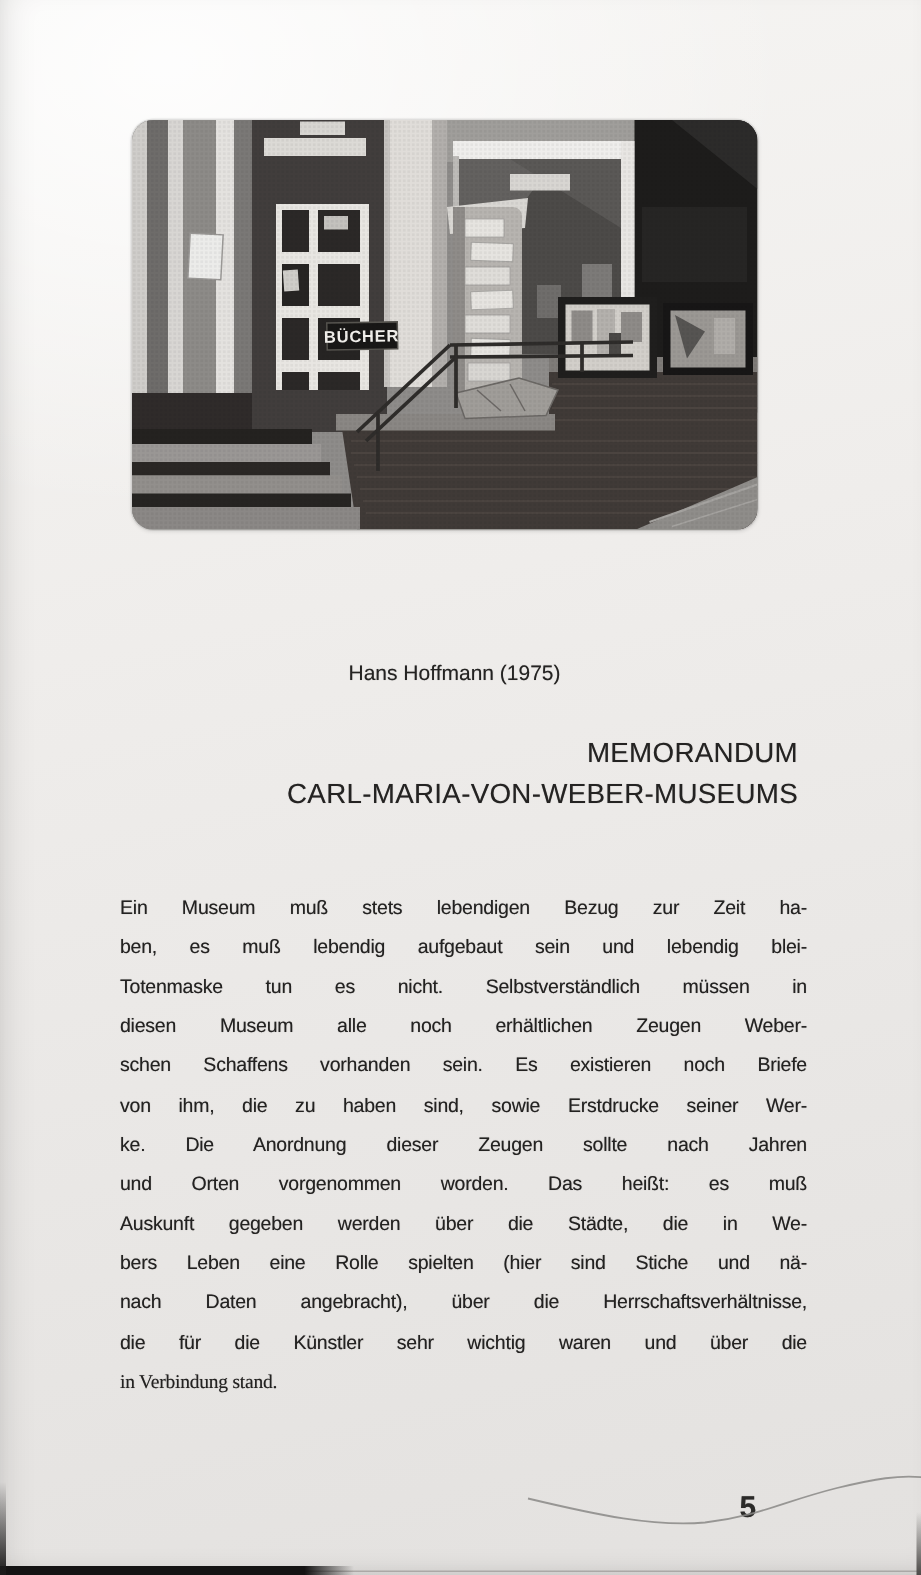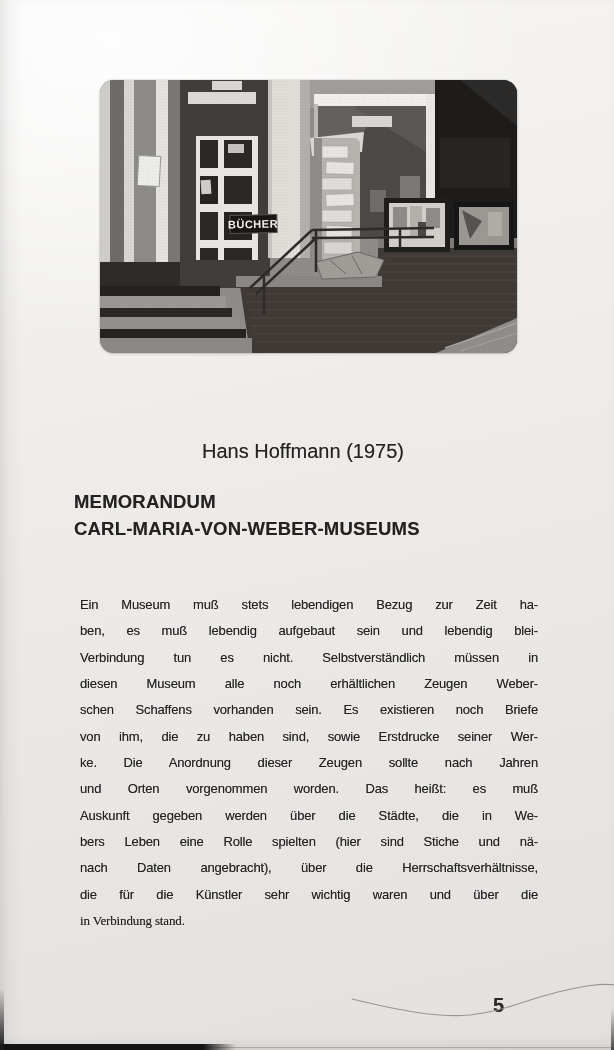--- a/index.html
+++ b/index.html
@@ -10,41 +10,41 @@
   }
   .page{
     position:relative;width:614px;height:1050px;
     background:
       radial-gradient(ellipse 700px 500px at 18% 4%, rgba(255,255,255,.85), rgba(255,255,255,0) 60%),
       linear-gradient(168deg,#f6f5f3 0%, #efedeb 38%, #e9e7e5 68%, #e3e1df 100%);
     box-shadow: inset 16px 0 26px -18px rgba(0,0,0,.16), inset 0 -12px 20px -14px rgba(0,0,0,.18);
   }
   
   .photo{
-    position:absolute;left:100px;top:80px;width:417px;height:273px;
+    position:absolute;left:88px;top:80px;width:417px;height:273px;
     border-radius:14px;overflow:hidden;
     box-shadow:0 0 0 1px rgba(0,0,0,.07), 0 1px 3px rgba(0,0,0,.15);
     background:#8e8c8a;
   }
   .photo svg{display:block;width:100%;height:100%;}
   .halftone{
     position:absolute;inset:0;pointer-events:none;border-radius:14px;
     background-image:radial-gradient(rgba(0,0,0,.22) 1px, transparent 1px);
     background-size:3px 3px;opacity:.18;mix-blend-mode:multiply;
   }
   
   .byline{
     position:absolute;left:74px;top:440px;width:458px;
-    text-align:center;font-size:20px;color:#242322;
+    text-align:center;font-size:14px;color:#242322;
     text-shadow:0 0 .5px rgba(35,34,33,.45);
   }
   .title{
     position:absolute;left:74px;top:488px;width:458px;
-    text-align:left;font-size:18.5px;line-height:27px;color:#242322;
-    letter-spacing:.2px;text-shadow:0 0 .5px rgba(35,34,33,.45);font-weight:bold;
+    text-align:right;font-size:18.5px;line-height:27px;color:#242322;
+    letter-spacing:.2px;text-shadow:0 0 .5px rgba(35,34,33,.45);
   }
   .body-block{
     position:absolute;left:80px;top:592px;width:458px;
     font-size:13px;line-height:26.35px;color:#232221;
     letter-spacing:-.15px;
     text-shadow:0 0 .5px rgba(35,34,33,.5);
   }
   .body-line{
     text-align:justify;text-align-last:justify;
     white-space:normal;height:26.35px;overflow:visible;
@@ -205,21 +205,21 @@
   <div class="byline">Hans Hoffmann (1975)</div>
 
   <div class="title">
     <div>MEMORANDUM</div>
     <div>CARL-MARIA-VON-WEBER-MUSEUMS</div>
   </div>
 
   <div class="body-block">
     <div class="body-line">Ein Museum muß stets lebendigen Bezug zur Zeit ha-</div>
     <div class="body-line">ben, es muß lebendig aufgebaut sein und lebendig blei-</div>
-    <div class="body-line">Verbindung tun es nicht. Selbstverständlich müssen in</div>
+    <div class="body-line">Totenmaske tun es nicht. Selbstverständlich müssen in</div>
     <div class="body-line">diesen Museum alle noch erhältlichen Zeugen Weber-</div>
     <div class="body-line">schen Schaffens vorhanden sein. Es existieren noch Briefe</div>
     <div class="body-line">von ihm, die zu haben sind, sowie Erstdrucke seiner Wer-</div>
     <div class="body-line">ke. Die Anordnung dieser Zeugen sollte nach Jahren</div>
     <div class="body-line">und Orten vorgenommen worden. Das heißt: es muß</div>
     <div class="body-line">Auskunft gegeben werden über die Städte, die in We-</div>
     <div class="body-line">bers Leben eine Rolle spielten (hier sind Stiche und nä-</div>
     <div class="body-line">nach Daten angebracht), über die Herrschaftsverhältnisse,</div>
     <div class="body-line">die für die Künstler sehr wichtig waren und über die</div>
     <div class="body-line last">in Verbindung stand.</div>

